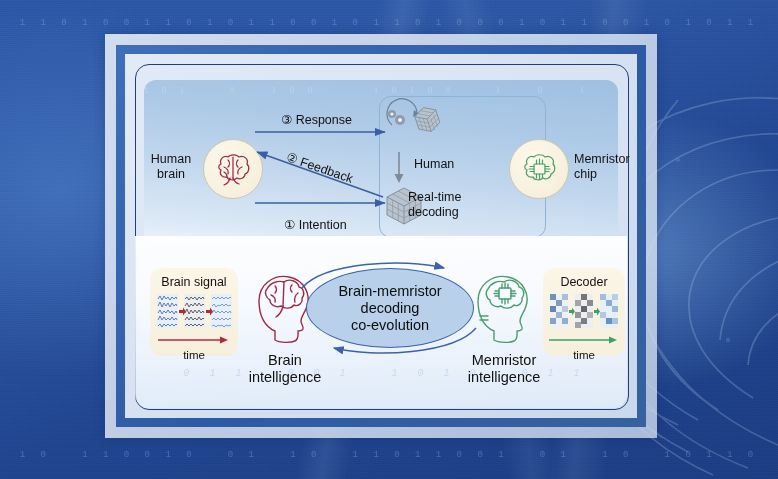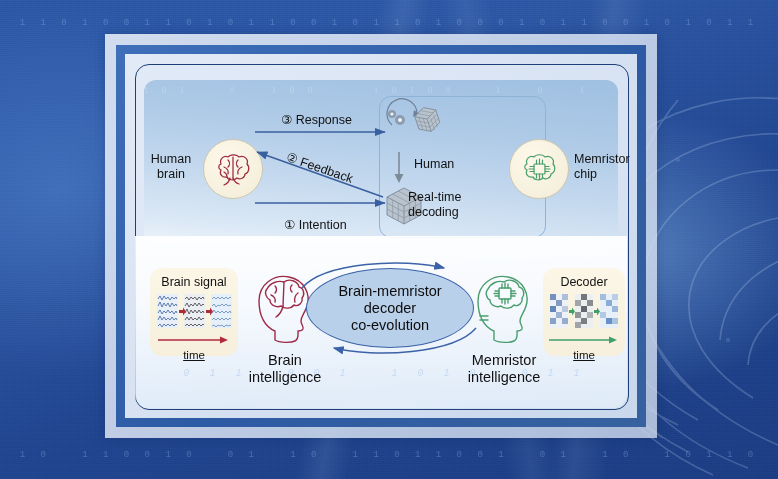--- a/index.html
+++ b/index.html
@@ -102,21 +102,21 @@
   .pill{
     position:absolute;border-radius:12px;
     background:linear-gradient(180deg,#fbf6e6,#f6efdc);
   }
   .pill-title{
     position:absolute;left:0;width:100%;text-align:center;
     font-size:12.5px;color:#121212;
   }
   .pill-time{
     position:absolute;left:0;width:100%;text-align:center;
-    font-size:11.5px;color:#121212;text-decoration:underline;
+    font-size:11.5px;color:#121212;
   }
 
   .ellipse{
     position:absolute;left:306px;top:268px;width:166px;height:78px;
     border-radius:50%;
     background:#b9d0ea;border:1.4px solid #3c63a8;
     display:flex;align-items:center;justify-content:center;
   }
   .ellipse span{
     text-align:center;font-size:14.5px;line-height:17px;color:#0d0d0d;white-space:pre-line;
@@ -333,21 +333,21 @@
     <defs>
       <marker id="ah2" markerWidth="9" markerHeight="9" refX="7" refY="3" orient="auto">
         <path d="M0,0 L8,3 L0,6 Z" fill="#3c63a8"></path>
       </marker>
     </defs>
     <path d="M8 30 C30 4 110 0 150 10" fill="none" stroke="#3c63a8" stroke-width="1.4" marker-end="url(#ah2)"></path>
     <path d="M182 70 C160 96 80 100 40 90" fill="none" stroke="#3c63a8" stroke-width="1.4" marker-end="url(#ah2)"></path>
   </svg>
   <div class="ellipse">
     <span>Brain-memristor
-decoder
+decoding
 co-evolution</span>
   </div>
 
   <svg style="position:absolute;left:466px;top:271px;" width="74" height="76">
     <g fill="none" stroke="#4a9e6e" stroke-width="1.4" stroke-linecap="round" stroke-linejoin="round">
       <path d="M12 30 C12 13 27 3 42 6 C57 9 64 23 60 35 C58 42 54 45 54 50
                C54 54 57 55 56 58 C55 60 51 60 51 60 C51 64 52 68 48 70
                C44 72 33 72 28 69 L28 60 C18 56 12 45 12 30 Z"></path>
       <path d="M22 18 C25 12 32 9 38 11 C43 7 52 10 53 16 C58 17 59 24 56 27
                C57 32 52 36 48 34 C45 38 38 38 35 35 C30 37 24 34 24 29

